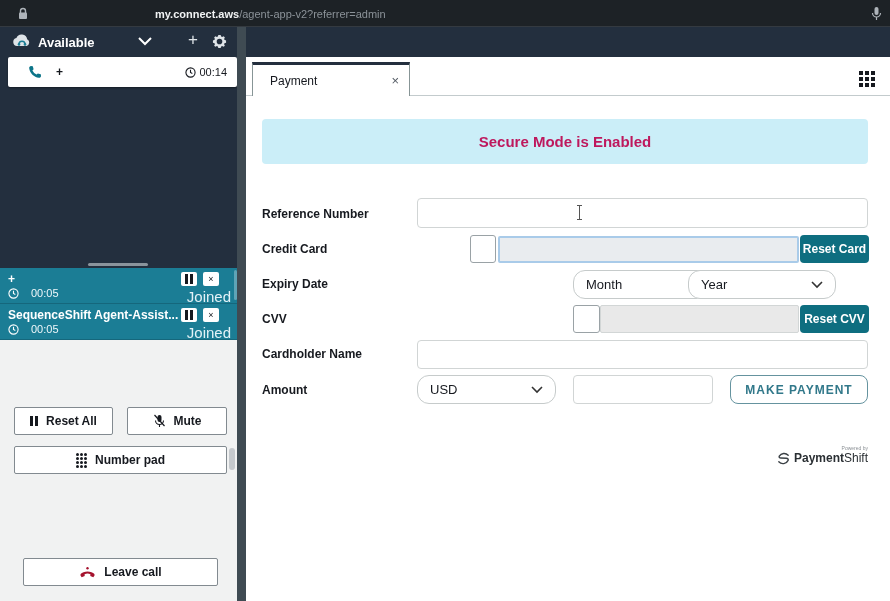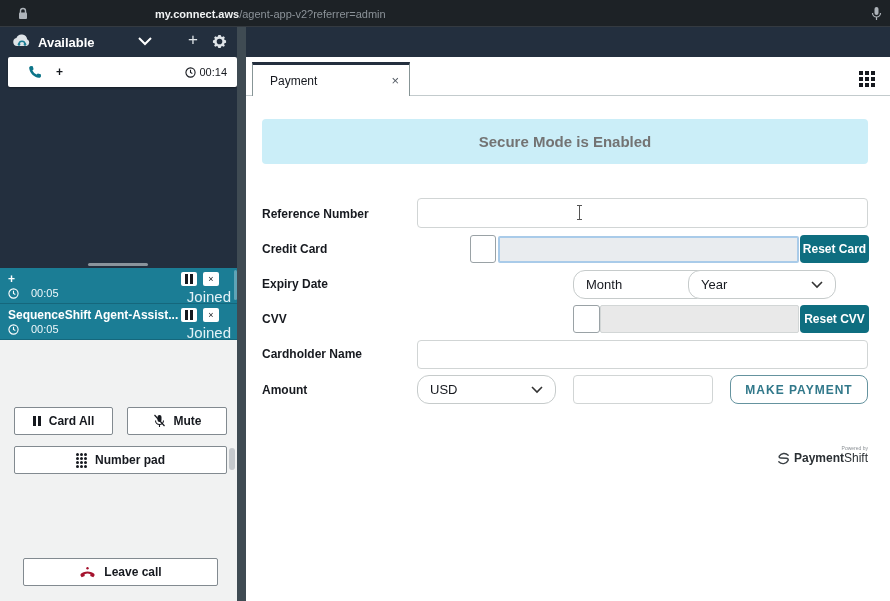--- a/index.html
+++ b/index.html
@@ -63,21 +63,21 @@
     display:flex; align-items:center; }
   .tab-label { margin-left:17px; font-size:12px; color:#16191f; }
   .tab-close { position:absolute; right:10px; font-size:13px; color:#545b64;
     background:none; border:none; cursor:pointer; }
   .apps-grid { left:859px; top:71px; width:16px; height:16px; display:grid;
     grid-template-columns:repeat(3,4px); grid-template-rows:repeat(3,4px); gap:2px; cursor:pointer; }
   .apps-grid i { background:#16191f; }
 
   .banner { left:262px; top:119px; width:606px; height:45px; background:#cbeef8;
     border-radius:4px; display:flex; align-items:center; justify-content:center; }
-  .banner-text { font-size:15px; font-weight:bold; color:#737373; }
+  .banner-text { font-size:15px; font-weight:bold; color:#be185d; }
 
   .form-label { position:absolute; font-size:12px; font-weight:bold; color:#16191f; }
   .text-input { position:absolute; background:#ffffff; border:1px solid #d1d5d5;
     border-radius:4px; font-size:12px; padding:0 10px; color:#16191f; }
   .select { position:absolute; background:#ffffff; border:1px solid #c6cbcb;
     border-radius:12px; font-size:13px; color:#16191f; display:flex; align-items:center;
     padding:0 12px; cursor:pointer; }
   .select .chev { position:absolute; right:12px; }
   .mini-box { position:absolute; background:#ffffff; border:1px solid #9aa2a6; border-radius:3px; }
   .secure-field { position:absolute; background:#e9ecef; border-radius:2px; }
@@ -204,21 +204,21 @@
   </div>
 </div>
 
 <div class="abs sidebar-light"></div>
 
 <button class="ctl-btn" style="left:14px;top:407px;width:99px;height:28px">
   <span class="pause-glyph">
       <i></i>
       <i></i>
     </span>
-  <span>Card All</span>
+  <span>Reset All</span>
 </button>
 
 <button class="ctl-btn" style="left:127px;top:407px;width:100px;height:28px">
   <svg width="13" height="14" viewBox="0 0 13 14">
     <rect x="4.5" y="1" width="4" height="7" rx="2" fill="#16191f"></rect>
     <path d="M2.5 6.5a4 4 0 0 0 8 0" fill="none" stroke="#16191f" stroke-width="1.1"></path>
     <line x1="6.5" y1="10.5" x2="6.5" y2="13" stroke="#16191f" stroke-width="1.1"></line>
     <line x1="1.5" y1="1" x2="11.5" y2="12" stroke="#16191f" stroke-width="1.2"></line>
   </svg>
   <span>Mute</span>

